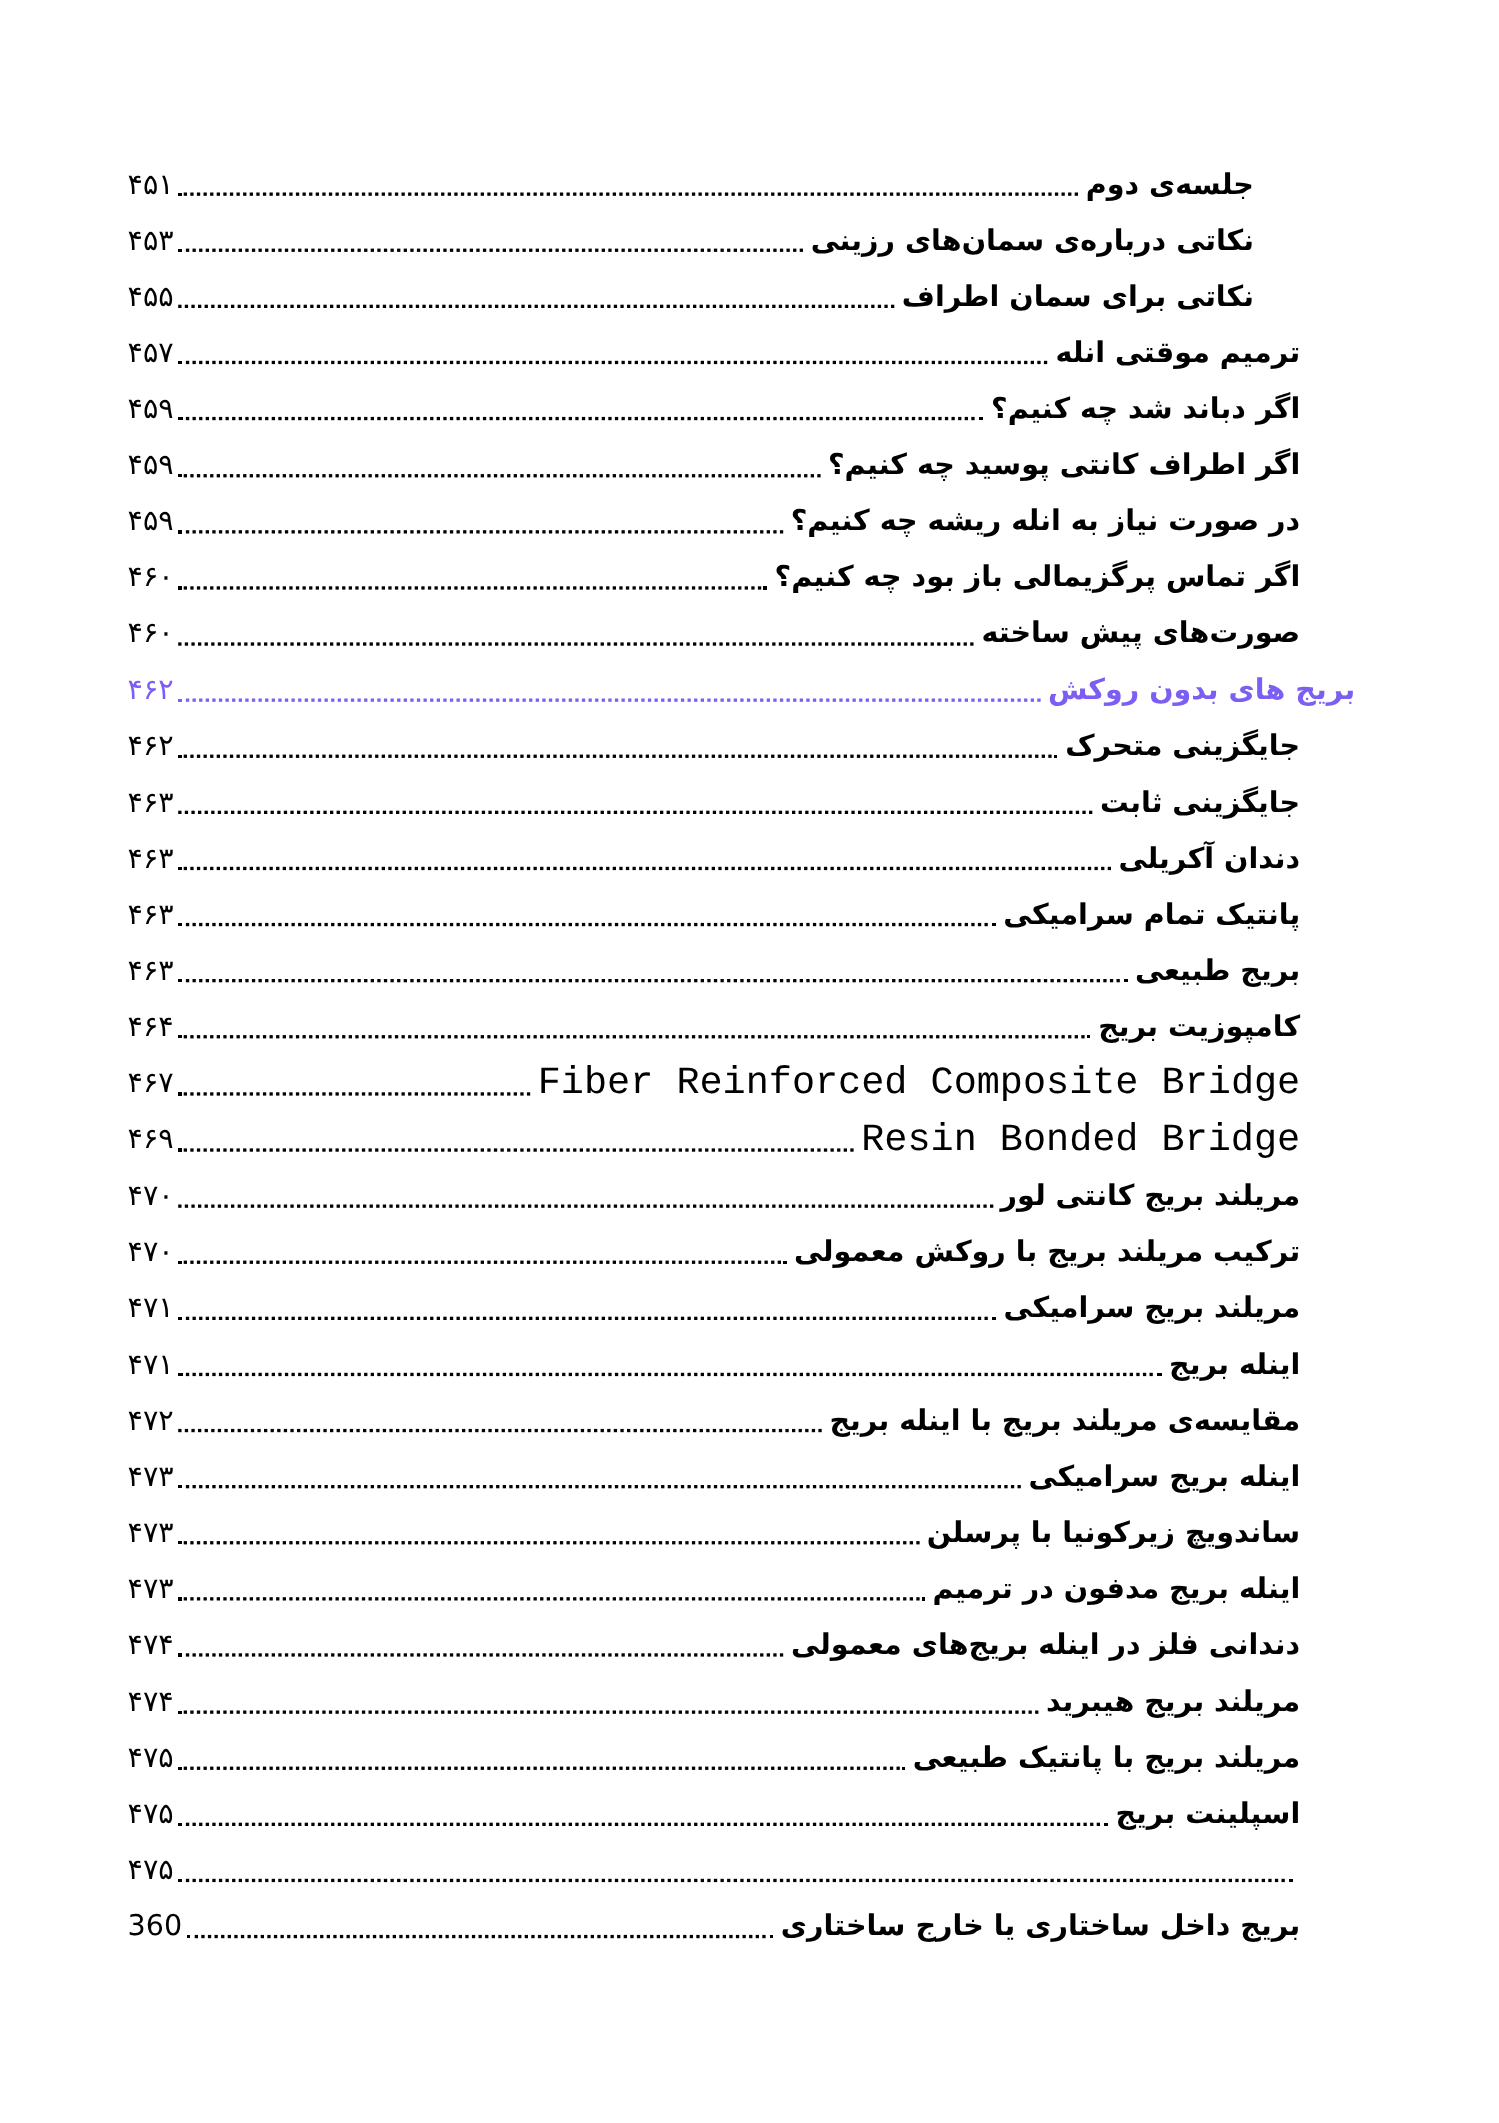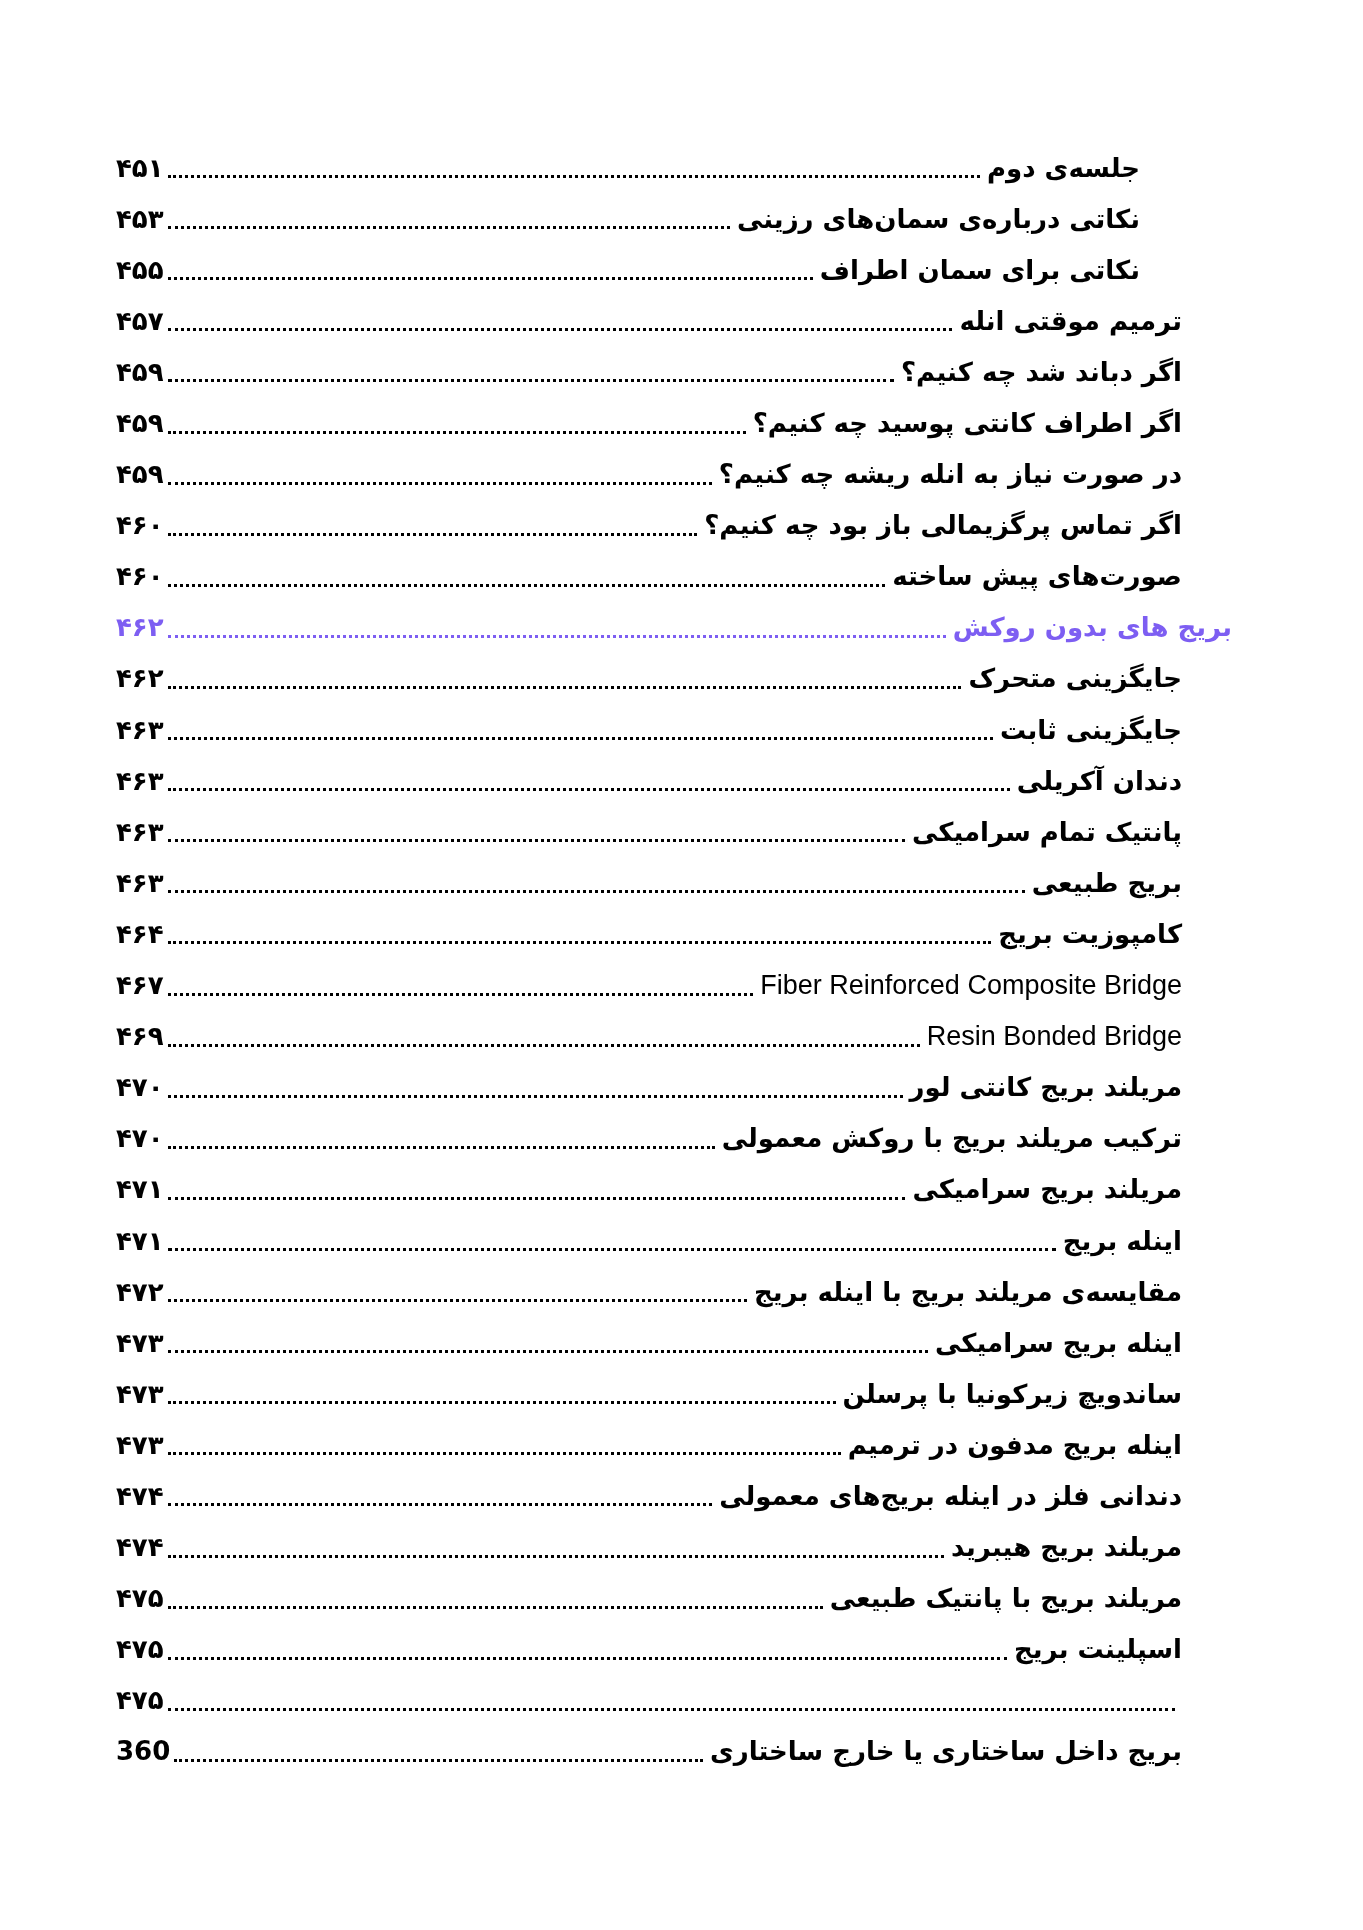--- a/index.html
+++ b/index.html
@@ -45,31 +45,31 @@
     min-width: 16px;
     height: 0;
     border-bottom: 3.4px dotted currentColor;
     margin: 0 7px 0 4px;
     position: relative;
     top: 9px;
   }
   .row .pagenum {
     flex: 0 0 auto;
     line-height: 1;
-    font-weight: bold;
+    font-weight: normal;
   }
   
   .row.heading {
     color: var(--heading-color, #7d5ef2);
   }
   
   .row.latin .title {
-    font-family: Liberation Sans, sans-serif;
+    font-family: Liberation Mono, monospace;
     font-weight: normal;
-    font-size: 27px;
+    font-size: 35px;
     direction: ltr;
     unicode-bidi: embed;
   }
 </style>
 </head>
 <body>
 
 <div class="page">
   <div class="toc" id="toc-list">
       <div class="row level-3">

